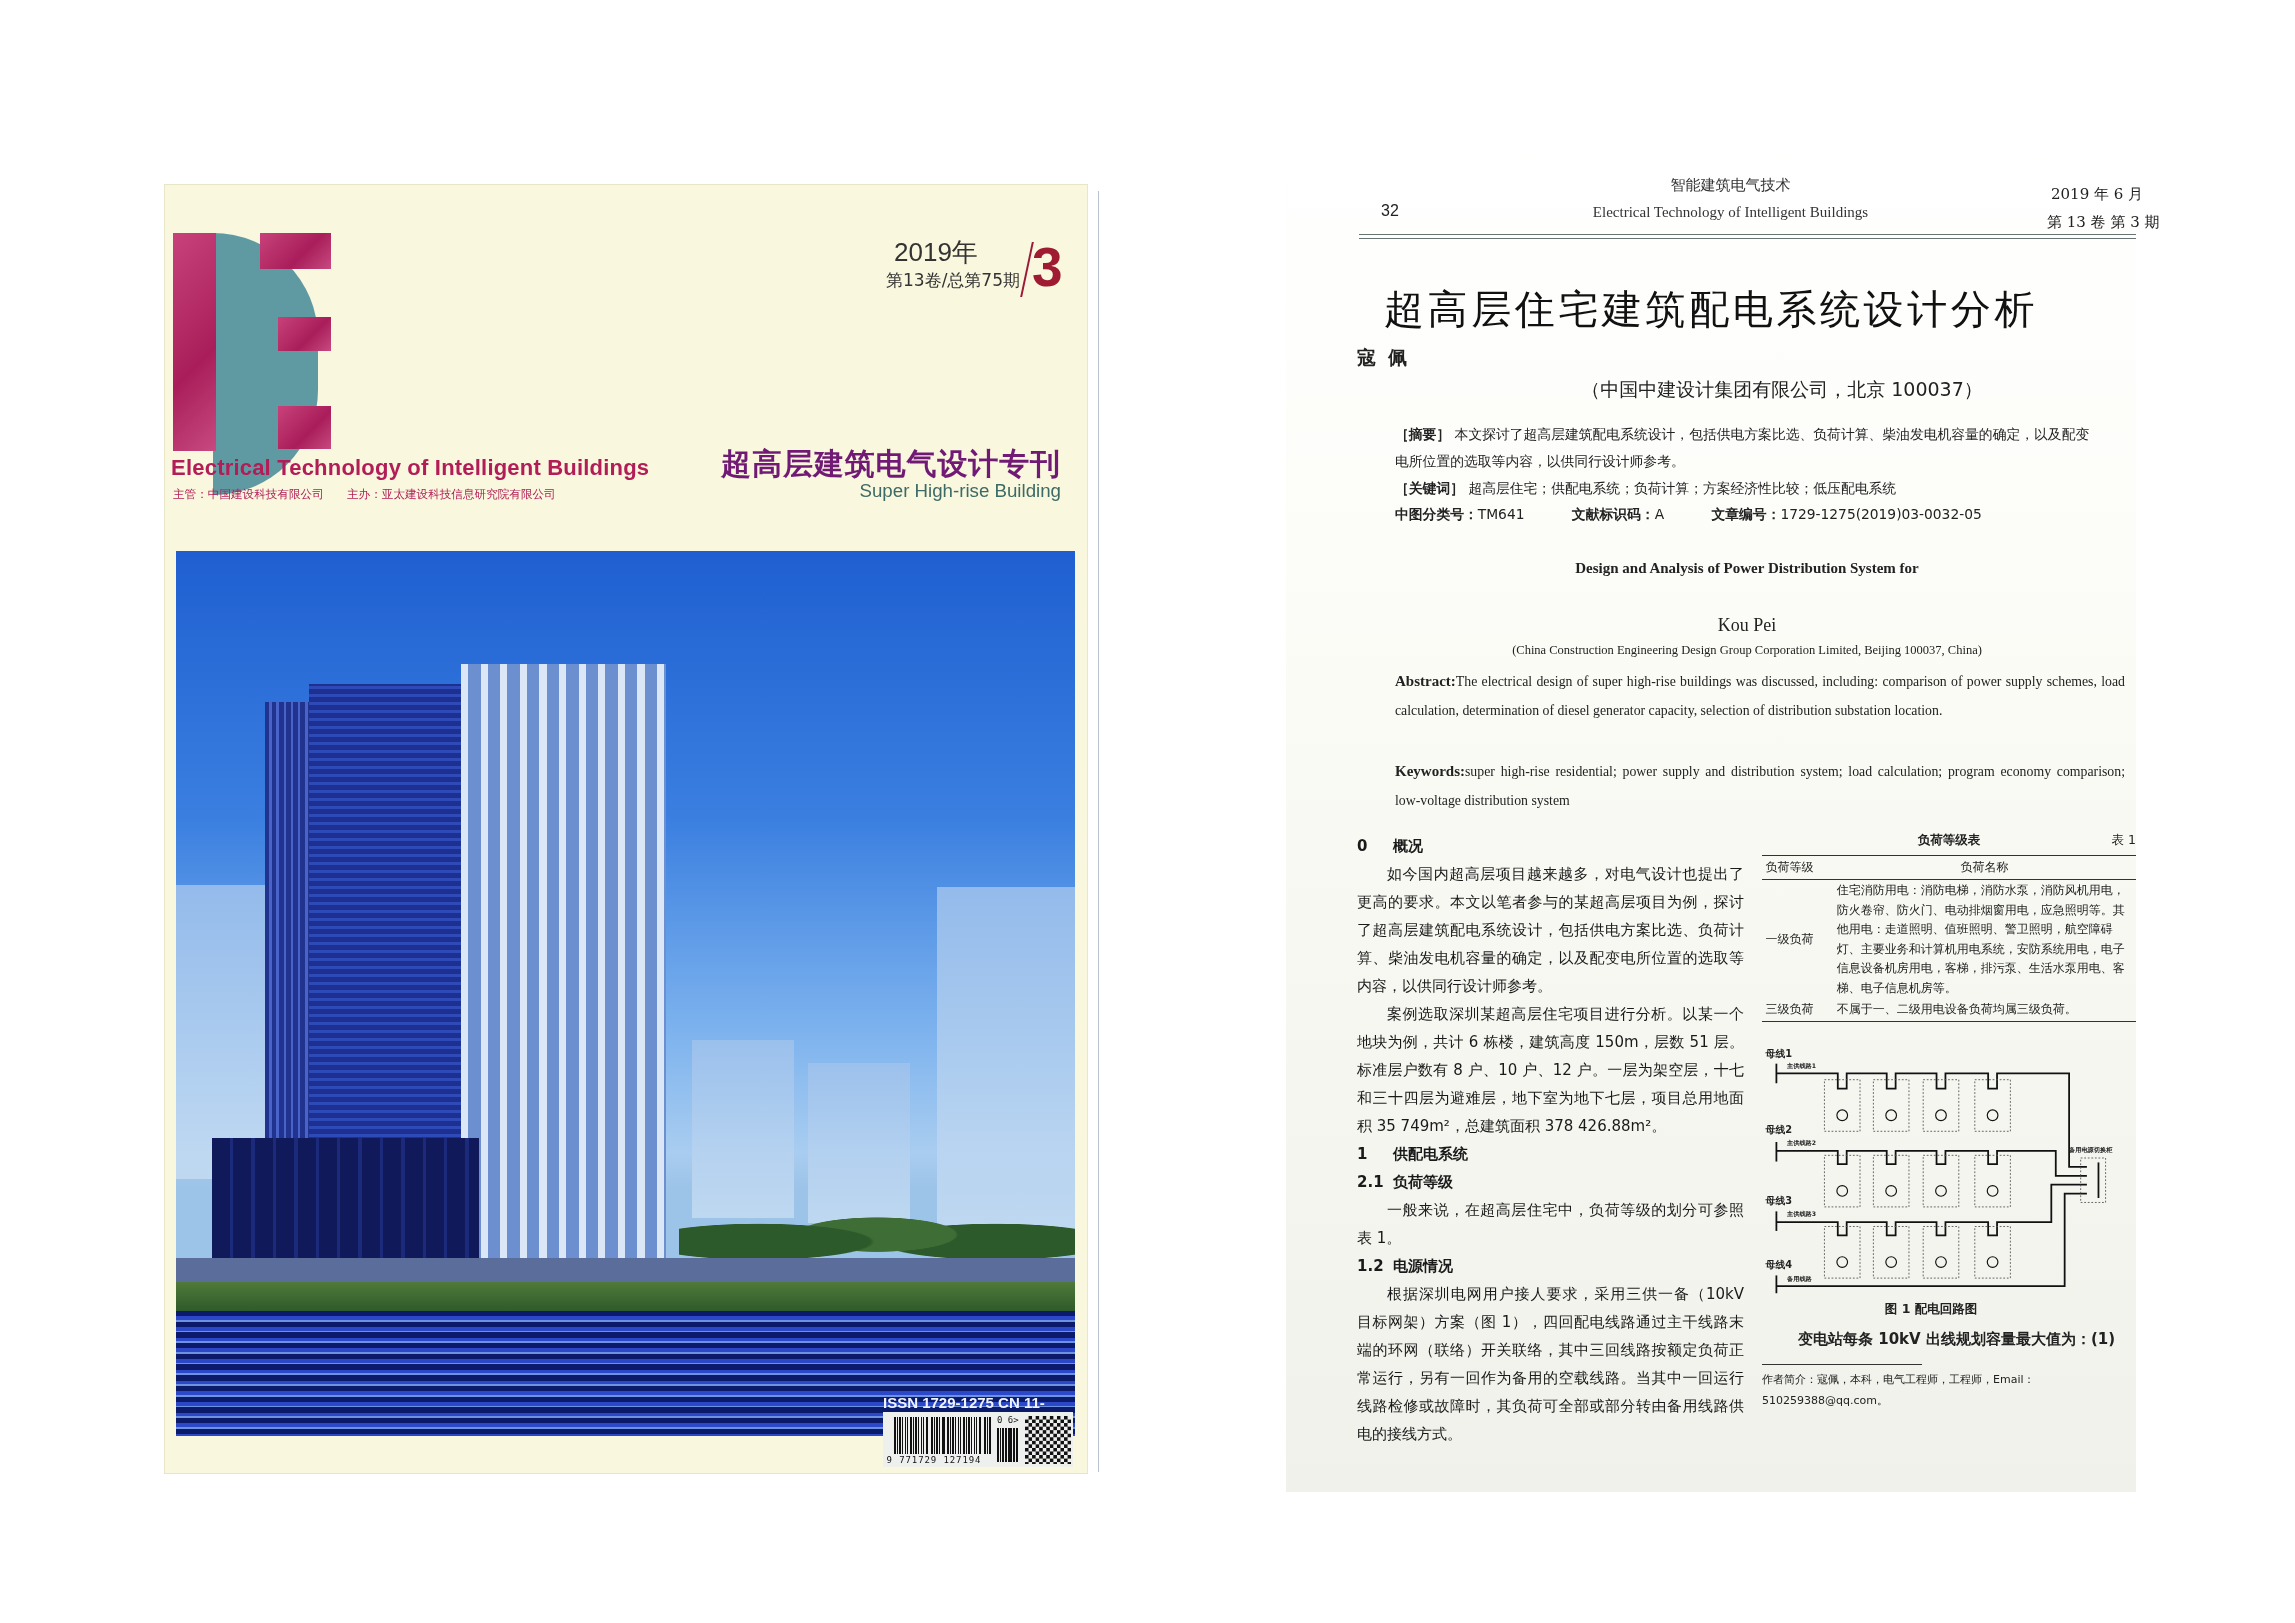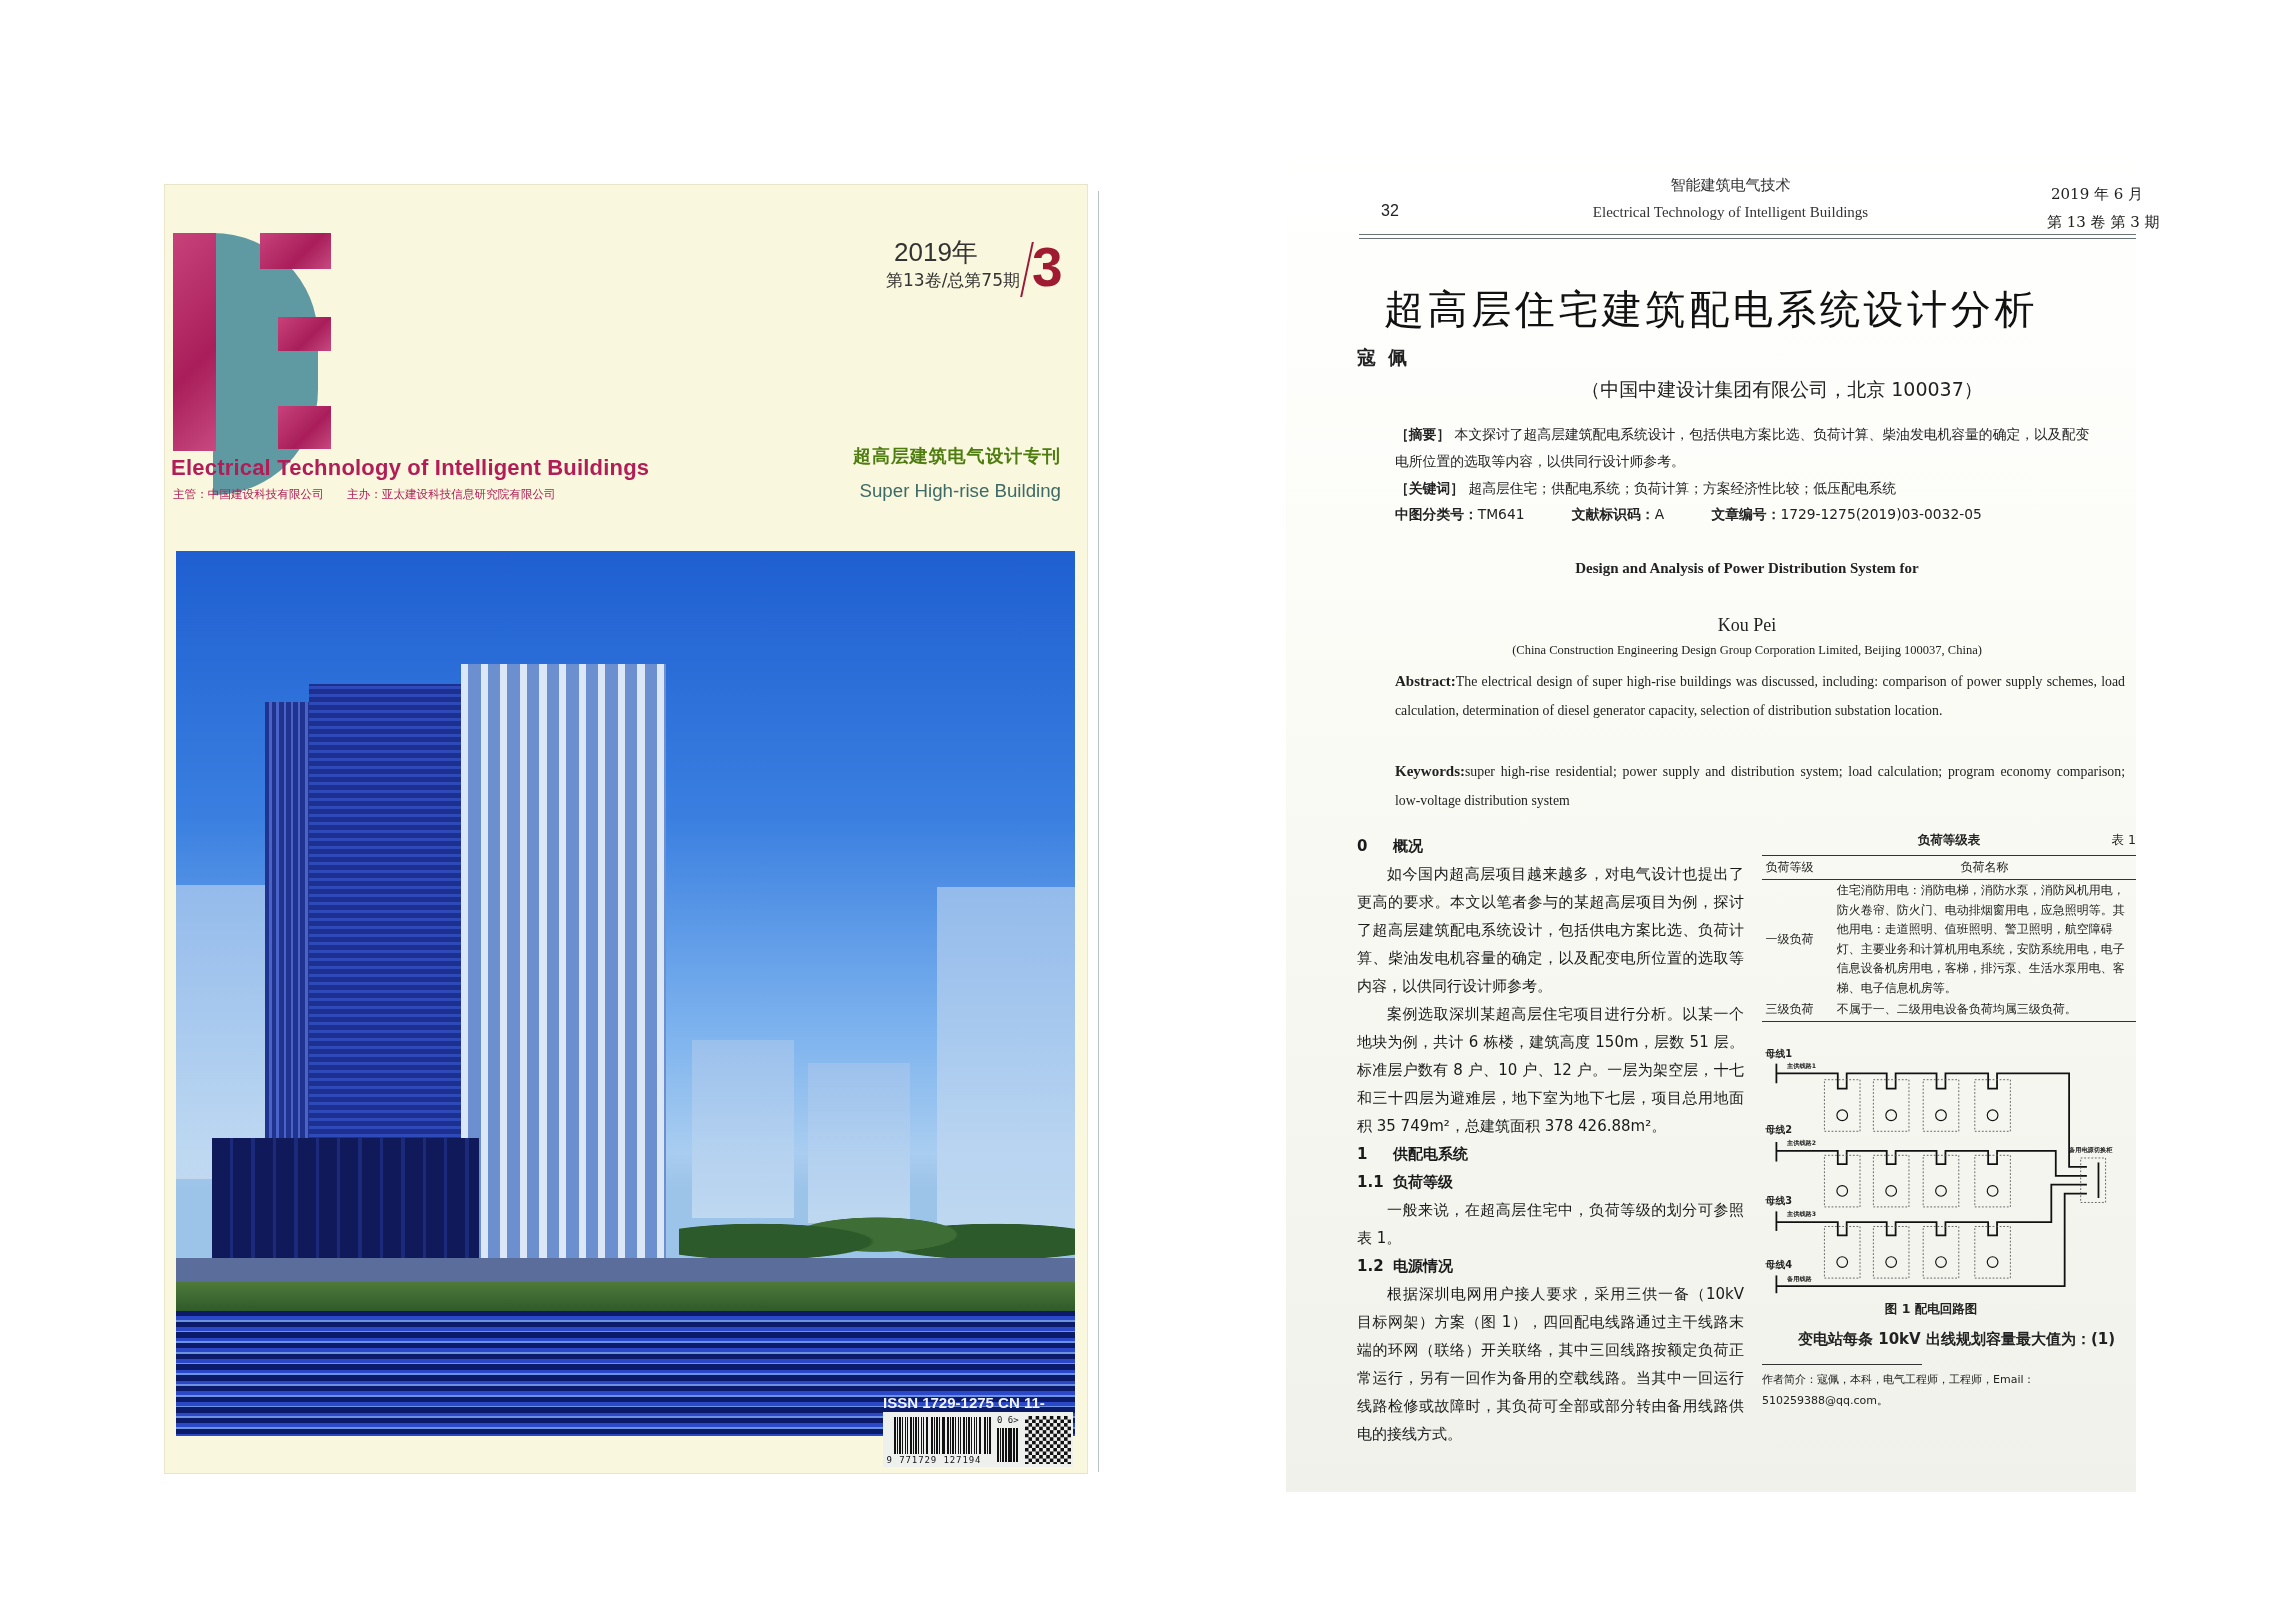--- a/index.html
+++ b/index.html
@@ -21,21 +21,21 @@
   .cover-pub span { margin-right:19.6px; }
   .issue-year { position:absolute; left:730px; top:51px; font-family:"Liberation Sans", sans-serif;
                 font-size:26px; color:#333; }
   .issue-vol { position:absolute; left:722px; top:85px; font-family:"DejaVu Sans", sans-serif;
                font-size:17px; color:#333; }
   .issue-slash { position:absolute; left:862px; top:58px; width:1.8px; height:55px; background:#9b1a3a;
                  transform:skewX(-12deg); }
   .issue-no { position:absolute; left:868px; top:52px; font-family:"Liberation Sans", sans-serif;
               font-weight:bold; font-size:55px; color:#9e1b32; line-height:62px; }
   .special-cn { position:absolute; right:27px; top:260px; font-family:"DejaVu Sans", sans-serif;
-                font-weight:bold; font-size:18px; color:#4d7c0f; letter-spacing:0.9px; }
+                font-weight:bold; font-size:30px; color:#701a75; letter-spacing:0.9px; }
   .special-en { position:absolute; right:27px; top:296px; font-family:"Liberation Sans", sans-serif;
                 font-size:18.7px; color:#3d6a66; }
 
   .photo { position:absolute; left:11.6px; top:367px; width:899px; height:885px; overflow:hidden;
            background:linear-gradient(180deg,#1f5fd1 0%,#3a7fe0 30%,#7fb4ee 55%,#a9cdf0 68%,#9cc3e8 72%); }
   .bg-tower { position:absolute; background:linear-gradient(180deg,#9fc2ec,#c5dcf2); opacity:.85; }
   .main-tower { position:absolute; left:285px; top:113px; width:205px; height:596px;
                 background:repeating-linear-gradient(90deg,#dbe7f7 0 7.1px,#6c8fd0 7.1px 19.6px); }
   .main-tower-side { position:absolute; left:133px; top:133px; width:153px; height:578px;
                      background:repeating-linear-gradient(0deg,#1d2f8f 0 5.3px,#2e49b8 5.3px 8px); }
@@ -217,21 +217,21 @@
   </div>
   <div class="en-block kw-en">
     <b>Keywords:</b><span>super high-rise residential; power supply and distribution system; load calculation; program economy comparison; low-voltage distribution system</span>
   </div>
 
   <div class="col-left">
     <h3><span class="no">0</span><span>概况</span></h3>
     <p>如今国内超高层项目越来越多，对电气设计也提出了更高的要求。本文以笔者参与的某超高层项目为例，探讨了超高层建筑配电系统设计，包括供电方案比选、负荷计算、柴油发电机容量的确定，以及配变电所位置的选取等内容，以供同行设计师参考。</p>
     <p>案例选取深圳某超高层住宅项目进行分析。以某一个地块为例，共计 6 栋楼，建筑高度 150m，层数 51 层。标准层户数有 8 户、10 户、12 户。一层为架空层，十七和三十四层为避难层，地下室为地下七层，项目总用地面积 35 749m²，总建筑面积 378 426.88m²。</p>
     <h3><span class="no">1</span><span>供配电系统</span></h3>
-    <h3><span class="no">1.1</span><span>负荷等级</span></h3>
+    <h3><span class="no">2.1</span><span>负荷等级</span></h3>
     <p>一般来说，在超高层住宅中，负荷等级的划分可参照表 1。</p>
     <h3><span class="no">1.2</span><span>电源情况</span></h3>
     <p>根据深圳电网用户接人要求，采用三供一备（10kV 目标网架）方案（图 1），四回配电线路通过主干线路末端的环网（联络）开关联络，其中三回线路按额定负荷正常运行，另有一回作为备用的空载线路。当其中一回运行线路检修或故障时，其负荷可全部或部分转由备用线路供电的接线方式。</p>
   </div>
 
   <div class="col-right">
     <div class="tbl-cap">
       <span>负荷等级表</span>
       <span class="tno">表 1</span>
     </div>

